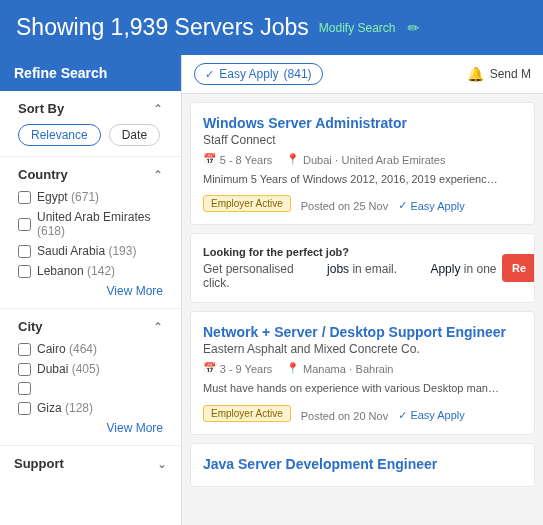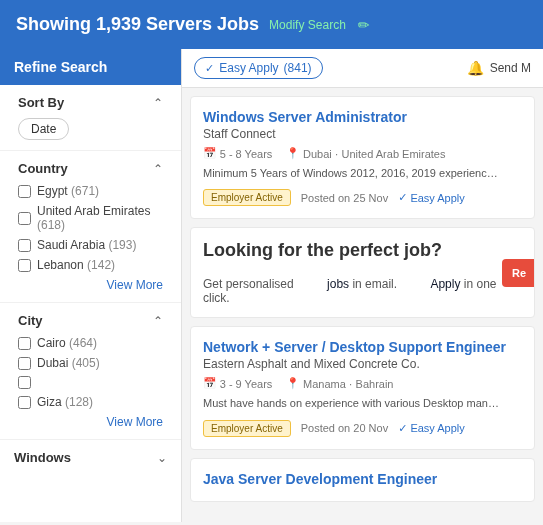--- a/index.html
+++ b/index.html
@@ -6,21 +6,21 @@
     body { font-family: Arial, sans-serif; font-size: 13px; background: #f4f4f4; width: 543px; min-height: 525px; overflow: hidden; }
 
     .header {
       background: #2d6fc7;
       color: white;
       padding: 14px 16px;
       display: flex;
       align-items: center;
       gap: 10px;
     }
-    .header h1 { font-size: 18px; font-weight: bold; }
+    .header h1 { font-size: 23px; font-weight: normal; }
     .header .modify-search { font-size: 12px; color: #86efac; display: flex; align-items: center; gap: 12px; cursor: pointer; }
     .header .pencil-icon { font-size: 14px; }
 
     .main-layout { display: flex; height: calc(525px - 52px); }
 
     
     .sidebar {
       width: 182px;
       background: white;
       border-right: 1px solid #e0e0e0;
@@ -94,36 +94,36 @@
       border-radius: 4px;
       border: 1px solid #e8e8e8;
     }
     .job-title { font-size: 14px; font-weight: bold; color: #2d6fc7; margin-bottom: 2px; }
     .company-name { font-size: 12px; color: #555; margin-bottom: 6px; }
     .job-meta { display: flex; gap: 14px; font-size: 11px; color: #777; margin-bottom: 6px; align-items: center; }
     .job-meta .meta-item { display: flex; align-items: center; gap: 3px; }
     .job-meta .pin-icon { color: #2d6fc7; }
     .job-meta .brief-icon { color: #888; }
     .job-description { font-size: 11px; color: #555; margin-bottom: 8px; line-height: 1.4; white-space: nowrap; overflow: hidden; text-overflow: ellipsis; max-width: 300px; }
-    .job-footer { display: flex; align-items: center; gap: 10px; }
+    .job-footer { display: flex; align-items: flex-end; gap: 10px; }
     .employer-badge { background: #fff3cd; border: 1px solid #f0c040; color: #856404; font-size: 10px; padding: 2px 7px; border-radius: 3px; }
     .posted-date { font-size: 11px; color: #777; }
     .easy-apply-btn { display: flex; align-items: center; gap: 3px; font-size: 11px; color: #2d6fc7; }
     .easy-apply-btn .tick { color: #2d6fc7; }
 
     .personalised-card {
       background: white;
       margin: 8px 8px;
       padding: 12px;
       border-radius: 4px;
       border: 1px solid #e8e8e8;
       position: relative;
       overflow: hidden;
     }
-    .personalised-title { font-size: 18px; font-weight: bold; color: #333; margin-bottom: 16px; }
+    .personalised-title { font-size: 11px; font-weight: bold; color: #333; margin-bottom: 4px; }
     .personalised-text { font-size: 12px; color: #555; }
     .personalised-text a { color: #0f172a; text-decoration: none; padding-left: 30px; }
     .reg-btn {
       position: absolute;
       right: -2px;
       top: 50%;
       transform: translateY(-50%);
       background: #e74c3c;
       color: white;
       padding: 8px 10px;
@@ -147,20 +147,21 @@
 
   <div class="sidebar">
     <div class="sidebar-title">Refine Search</div>
 
     <div class="sidebar-section">
       <div class="section-header">
         <span class="section-title">Sort By</span>
         <span class="chevron">⌃</span>
       </div>
       <div class="sort-buttons">
+        <button class="sort-btn active">Relevance</button>
         <button class="sort-btn">Date</button>
       </div>
     </div>
 
     <div class="sidebar-section">
       <div class="section-header">
         <span class="section-title">Country</span>
         <span class="chevron">⌃</span>
       </div>
       <div>
@@ -204,21 +205,21 @@
         <div class="checkbox-item">
           <input type="checkbox" style="">
           <span class="checkbox-label">Giza <span class="count">(128)</span></span>
         </div>
       </div>
       <span class="view-more">View More</span>
     </div>
 
     <div class="industry-section">
       <div class="section-header">
-        <span class="section-title">Windows</span>
+        <span class="section-title">Support</span>
         <span class="chevron">⌄</span>
       </div>
     </div>
   </div>
 
   <div class="content">
 
     <div class="filter-bar">
       <div class="easy-apply-chip">
         <span class="tick">✓</span>

